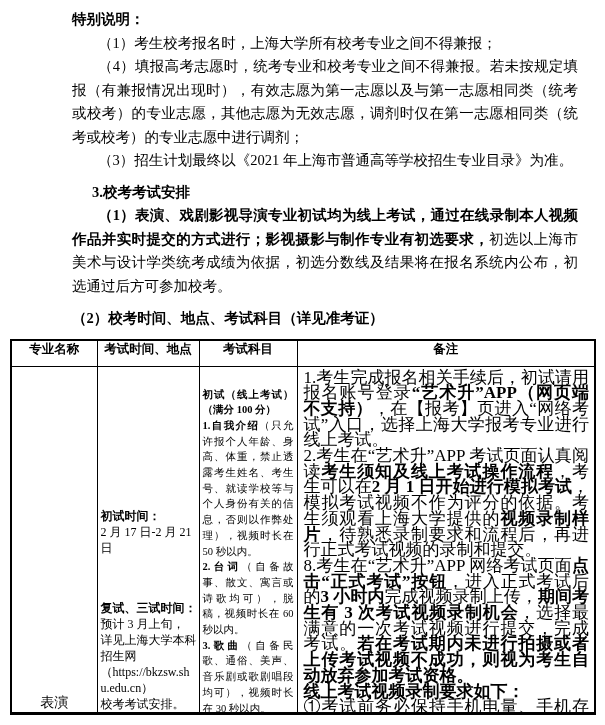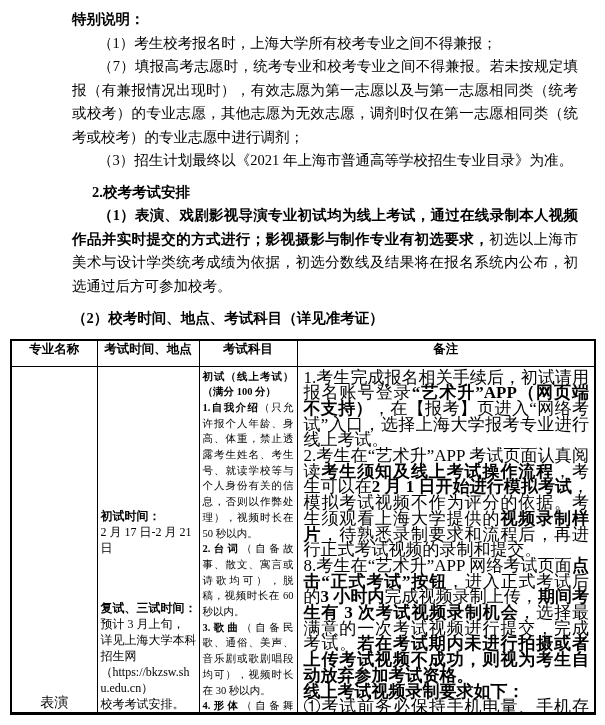--- a/index.html
+++ b/index.html
@@ -62,21 +62,21 @@
   }
   td.schedule-cell .clip {
     padding: 141px 2px 0 3px;
     font-size: 12px;
     line-height: 16px;
     word-break: break-all;
   }
   td.schedule-cell p { margin: 0; }
   .sched-later { margin-top: 44px; }
   td.subjects-cell .clip {
-    padding: 2px 3px 0 3px;
+    padding: 20px 3px 0 3px;
     font-size: 10.5px;
     line-height: 15.7px;
     text-align: justify;
     text-justify: inter-character;
   }
   td.subjects-cell p { margin: 0; }
   td.notes-cell .clip {
     padding: 3px 5px 0 6px;
     font-size: 17px;
     line-height: 15.7px;
@@ -85,23 +85,23 @@
   }
   td.notes-cell p { margin: 0; }
   b { font-weight: bold; }
 </style>
 </head>
 <body>
 
 <div class="intro">
   <p class="bold">特别说明：</p>
   <p class="para">（1）考生校考报名时，上海大学所有校考专业之间不得兼报；</p>
-  <p class="para">（7）填报高考志愿时，统考专业和校考专业之间不得兼报。若未按规定填报（有兼报情况出现时），有效志愿为第一志愿以及与第一志愿相同类（统考或校考）的专业志愿，其他志愿为无效志愿，调剂时仅在第一志愿相同类（统考或校考）的专业志愿中进行调剂；</p>
+  <p class="para">（4）填报高考志愿时，统考专业和校考专业之间不得兼报。若未按规定填报（有兼报情况出现时），有效志愿为第一志愿以及与第一志愿相同类（统考或校考）的专业志愿，其他志愿为无效志愿，调剂时仅在第一志愿相同类（统考或校考）的专业志愿中进行调剂；</p>
   <p class="para">（3）招生计划最终以《2021 年上海市普通高等学校招生专业目录》为准。</p>
-  <p class="bold sec2-heading">2.校考考试安排</p>
+  <p class="bold sec2-heading">3.校考考试安排</p>
   <div class="runs-para">
       <p><b>（1）表演、戏剧影视导演专业初试均为线上考试，通过在线录制本人视频作品并实时提交的方式进行；影视摄影与制作专业有初选要求，</b><span>初选以上海市美术与设计学类统考成绩为依据，初选分数线及结果将在报名系统内公布，初选通过后方可参加校考。</span></p>
     </div>
   <p class="bold subheading">（2）校考时间、地点、考试科目（详见准考证）</p>
 </div>
 
 <table class="exam">
   <colgroup>
     <col style="width:86px">
     <col style="width:102px">

